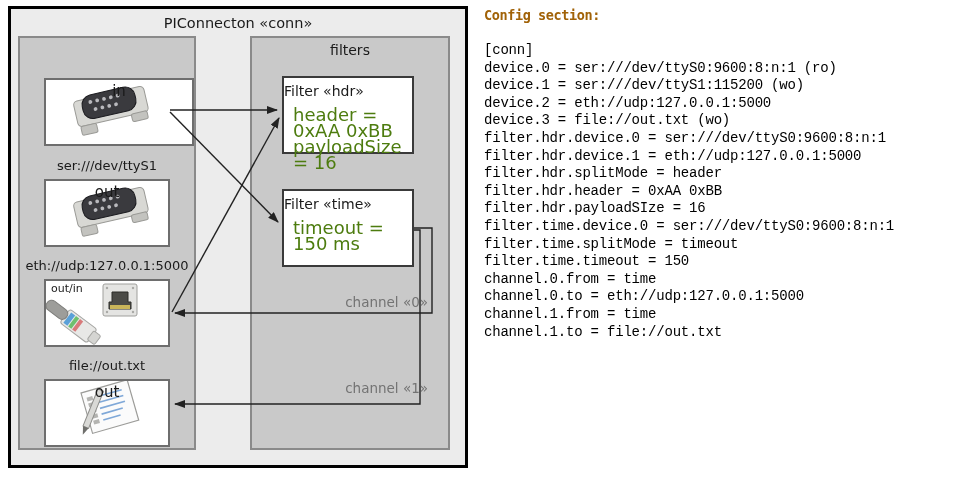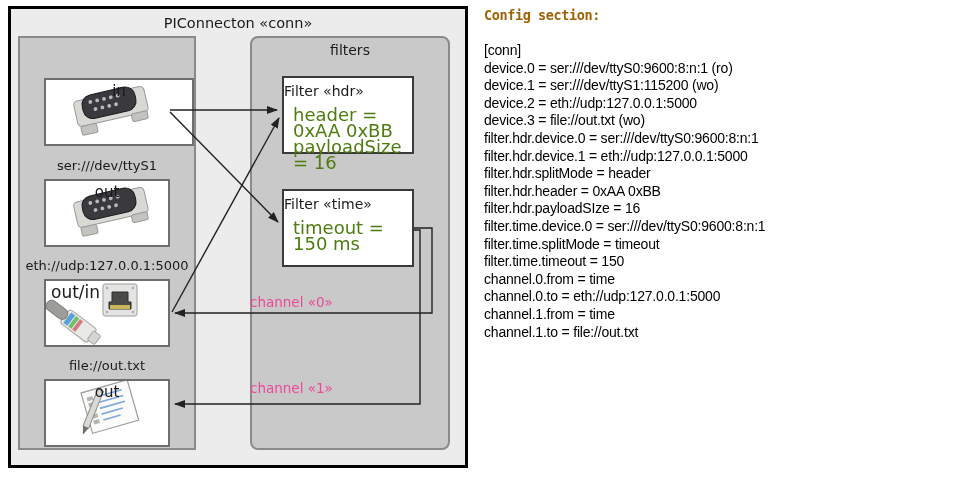--- a/index.html
+++ b/index.html
@@ -55,21 +55,21 @@
     font-size: 14px;
     color: #1a1a1a;
   }
 
   #devices-panel {
     left: 18px; top: 36px;
     width: 178px; height: 414px;
   }
   #filters-panel {
     left: 250px; top: 36px;
-    width: 200px; height: 414px; border-radius: 8px;
+    width: 200px; height: 414px;
   }
 
   
   .dev-label {
     position: absolute;
     font-size: 13px;
     color: #1a1a1a;
     text-align: center;
     white-space: nowrap;
   }
@@ -85,21 +85,21 @@
     width: 100%;
     text-align: center;
     font-size: 15px;
     color: #1a1a1a;
     z-index: 3;
   }
   .dev-dir.left-align {
     text-align: left;
     left: 5px;
     width: auto;
-    font-size: 17px;
+    font-size: 11px;
     top: 1px;
   }
 
   
   .filter-box {
     position: absolute;
     background: #ffffff;
     border: 2px solid #3a3a3a;
     box-sizing: border-box;
   }
@@ -115,21 +115,22 @@
     position: absolute;
     left: 9px; top: 29px;
     font-size: 18px;
     color: #4d7c0f;
     line-height: 16px;
   }
 
   .channel-label {
     position: absolute;
     font-size: 13.5px;
-    color: #ec4899;
+    color: #737373;
+    text-align: right;
     white-space: nowrap;
   }
 
   svg.overlay {
     position: absolute;
     left: 0; top: 0;
     width: 478px; height: 484px;
     pointer-events: none;
   }
 
@@ -144,21 +145,21 @@
     left: 2px; top: 7px;
     font-family: "DejaVu Sans Mono", monospace;
     font-size: 13.5px;
     font-weight: bold;
     color: #a16207;
     letter-spacing: -0.4px;
   }
   .config-lines {
     position: absolute;
     left: 2px; top: 42px;
-    font-family: Liberation Sans, sans-serif;
+    font-family: Liberation Mono, monospace;
     font-size: 14px;
     line-height: 17.6px;
     color: #000000;
     white-space: pre;
     letter-spacing: -0.2px;
   }
   .config-lines div { height: 17.6px; }
 </style>
 </head>
 <body>

